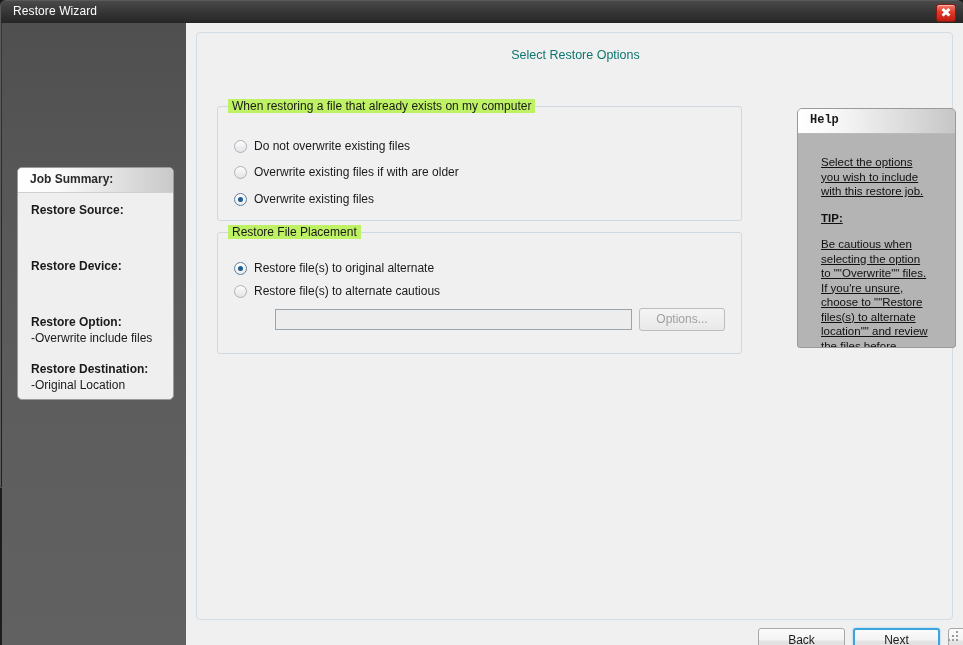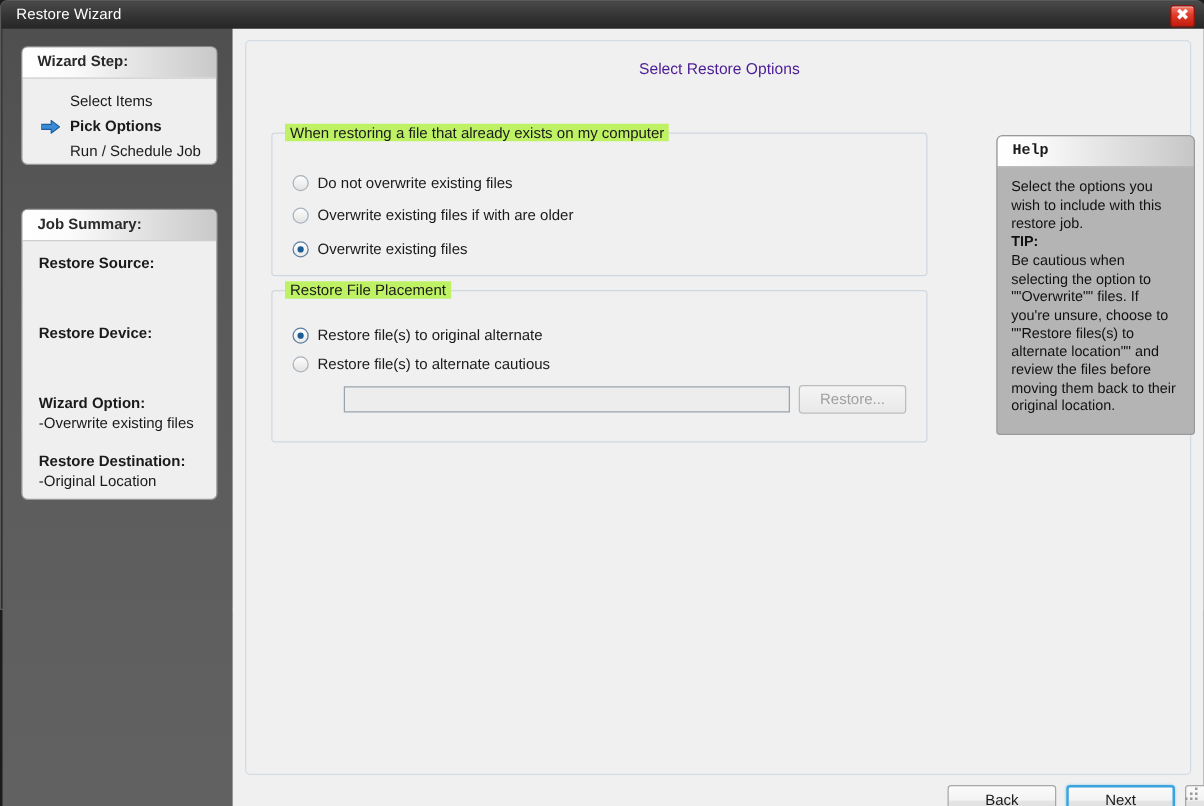--- a/index.html
+++ b/index.html
@@ -141,21 +141,21 @@
     border-radius: 4px;
     background: #f0f0f0;
     box-sizing: border-box;
   }
   .page-title {
     position: absolute;
     left: 0; top: 15px;
     width: 757px;
     text-align: center;
     font-size: 12.5px;
-    color: #4c1d95;
+    color: #0f766e;
   }
   
   .group {
     position: absolute;
     border: 1px solid #cfd8e0;
     border-radius: 3px;
     background: transparent;
     box-sizing: border-box;
   }
   .group-legend {
@@ -249,21 +249,21 @@
   .help-body {
     padding: 9px 11px 0 11px;
     font-size: 11.5px;
     color: #111111;
     line-height: 14.5px;
   }
   .help-tip-label {
     font-weight: bold;
     margin-top: 11px;
   }
-  .help-para { margin: 0; }
+  .help-para { margin: 12px; text-decoration: underline; }
   .help-para.second { margin-top: 1px; }
   
   .btn {
     position: absolute;
     top: 605px;
     width: 87px; height: 25px;
     background: linear-gradient(#fbfbfb 0%, #f3f3f3 48%, #e4e4e4 52%, #dcdcdc 100%);
     border: 1px solid #a8a8a8;
     border-radius: 3px;
     box-sizing: border-box;
@@ -295,58 +295,37 @@
 
   <div class="titlebar">
     <div class="title-text">Restore Wizard</div>
     <div class="close-btn">
       <div class="x">✖</div>
     </div>
   </div>
 
   <div class="sidebar">
 
-    <div class="panel" id="wizard-panel">
-      <div class="panel-header">
-        <span>Wizard Step:</span>
-      </div>
-      <div class="step-list">
-        <div class="step-item">
-          <span>Select Items</span>
-        </div>
-        <div class="step-item current">
-          <span class="step-arrow">
-            <svg width="15" height="11" viewBox="0 0 15 11">
-              <path d="M0 3.5 H8 V0.5 L14.5 5.5 L8 10.5 V7.5 H0 Z" fill="#3a8ad6" stroke="#1f5e9e" stroke-width="1"></path>
-            </svg>
-          </span>
-          <span>Pick Options</span>
-        </div>
-        <div class="step-item">
-          <span>Run / Schedule Job</span>
-        </div>
-      </div>
-    </div>
 
     <div class="panel" id="summary-panel">
       <div class="panel-header">
         <span>Job Summary:</span>
       </div>
       <div class="summary-body">
         <div class="summary-group tall">
           <div class="summary-label">Restore Source:</div>
           <div class="summary-value"></div>
         </div>
         <div class="summary-group tall">
           <div class="summary-label">Restore Device:</div>
           <div class="summary-value"></div>
         </div>
         <div class="summary-group">
-          <div class="summary-label">Wizard Option:</div>
-          <div class="summary-value">-Overwrite existing files</div>
+          <div class="summary-label">Restore Option:</div>
+          <div class="summary-value">-Overwrite include files</div>
         </div>
         <div class="summary-group">
           <div class="summary-label">Restore Destination:</div>
           <div class="summary-value">-Original Location</div>
         </div>
       </div>
     </div>
 
   </div>
 
@@ -378,21 +357,21 @@
         <div class="radio-row" style="left:16px; top:27px;">
           <span class="radio-dot checked"></span>
           <span class="radio-label">Restore file(s) to original alternate</span>
         </div>
         <div class="radio-row" style="left:16px; top:50px;">
           <span class="radio-dot"></span>
           <span class="radio-label">Restore file(s) to alternate cautious</span>
         </div>
 
         <input class="path-input" type="text" value="" style="">
-        <div class="browse-btn">Restore...</div>
+        <div class="browse-btn">Options...</div>
       </div>
 
       <div id="help-panel">
         <div class="panel-header">
           <span>Help</span>
         </div>
         <div class="help-body">
           <p class="help-para">Select the options you wish to include with this restore job.</p>
           <p class="help-para help-tip-label">TIP:</p>
           <p class="help-para second">Be cautious when selecting the option to ""Overwrite"" files.  If you're unsure, choose to ""Restore files(s) to alternate location"" and review the files before moving them back to their original location.</p>

